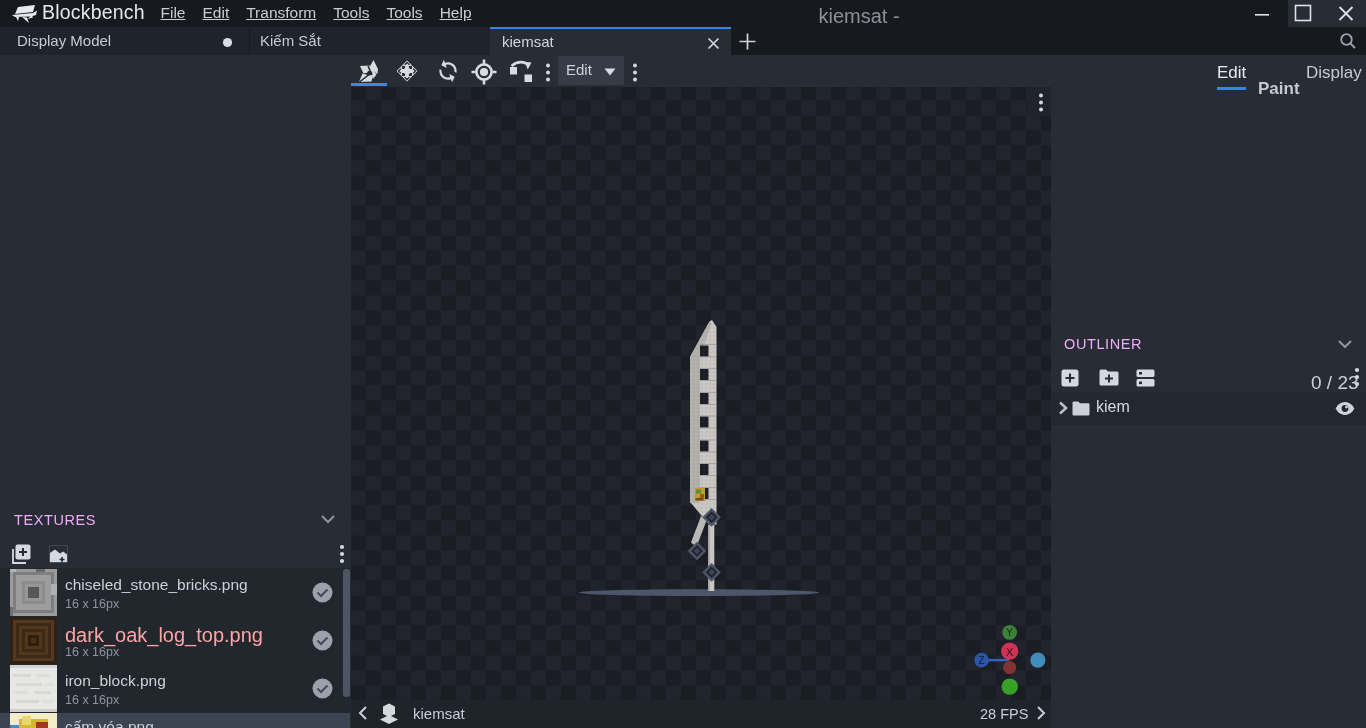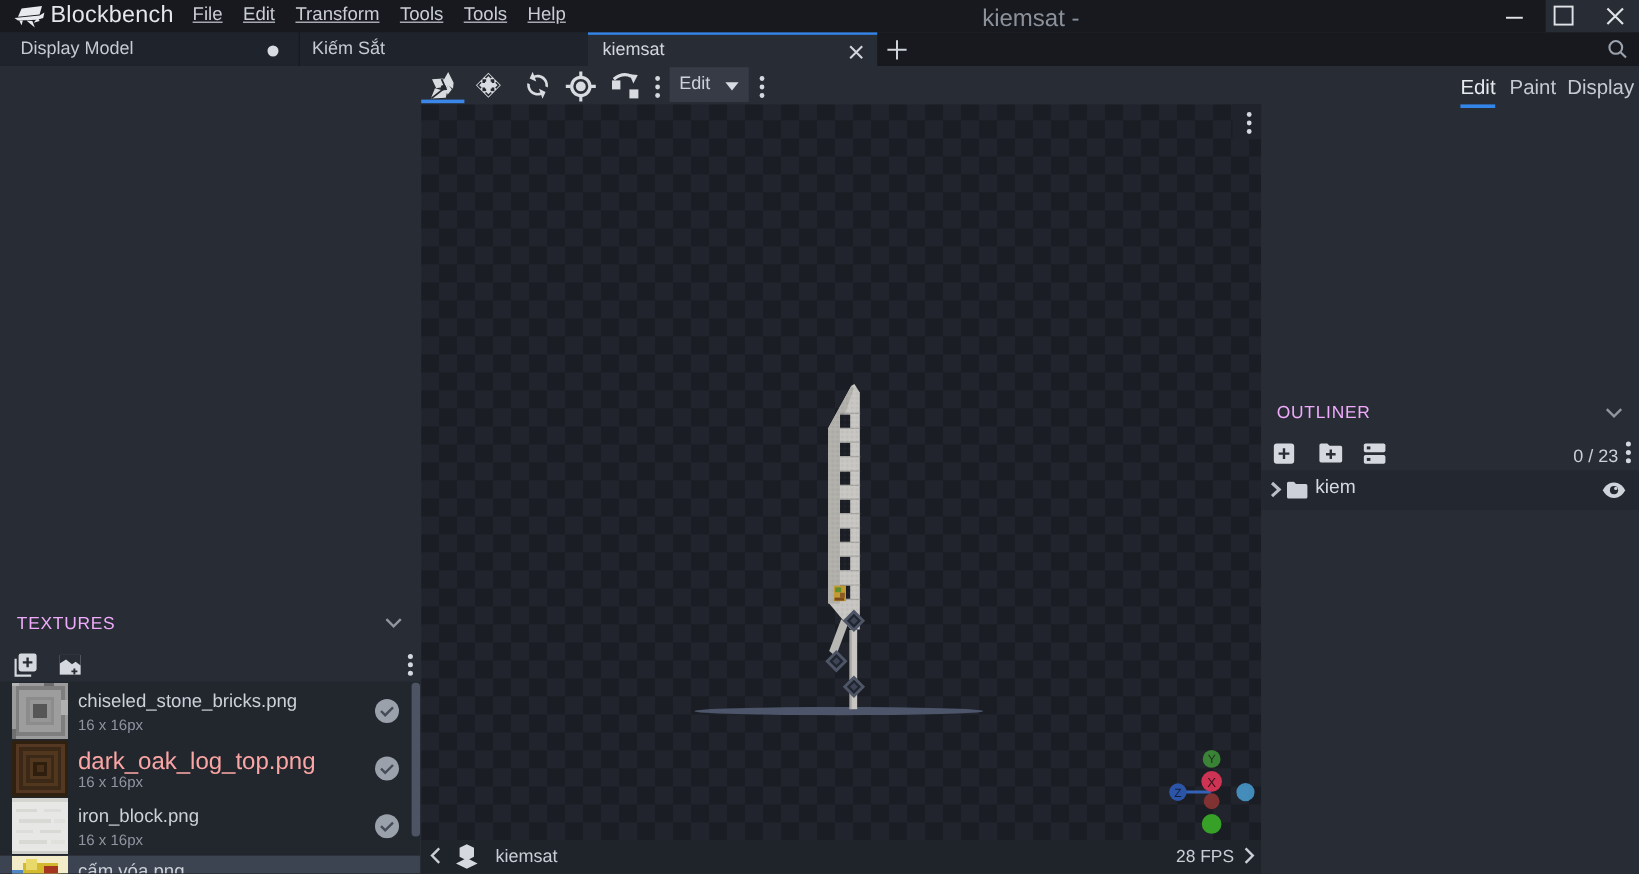--- a/index.html
+++ b/index.html
@@ -336,21 +336,21 @@
       <div class="abs" style="left:62px;top:5px;">kiemsat</div>
       <div class="abs" style="left:629px;top:6px;font-size:14.5px;">28 FPS</div>
       <svg class="abs" style="left:684px;top:5px" width="12" height="16" viewBox="0 0 12 16">
         <path d="M3 2 L9 8 L3 14" stroke="#c9ced6" stroke-width="2" fill="none"></path>
       </svg>
     </div>
   </div>
 
   <div id="rightpanel">
     <div class="abs" style="left:166px;top:8px;font-size:17px;color:#e7eaee;border-bottom:3px solid #3485ea;padding-bottom:4px;">Edit</div>
-    <div class="abs" style="left:207px;top:8px;font-size:17px;color:#c5cad2;">Paint</div>
+    <div class="abs" style="left:207px;top:24px;font-size:17px;color:#c5cad2;font-weight:bold;">Paint</div>
     <div class="abs" style="left:255px;top:8px;font-size:17px;color:#c5cad2;">Display</div>
 
     <div class="paneltitle abs" style="left:13px;top:281px;">OUTLINER</div>
     <svg class="abs" style="left:286px;top:281px" width="16" height="16" viewBox="0 0 16 16">
       <path d="M2 5 L8 11 L14 5" stroke="#9097a1" stroke-width="2" fill="none"></path>
     </svg>
 
     <svg class="abs" style="left:10px;top:314px" width="18" height="18" viewBox="0 0 18 18">
       <rect x="0.5" y="0.5" width="17" height="17" rx="2.5" fill="#d5d9df"></rect>
       <path d="M9 4.5 V13.5 M4.5 9 H13.5" stroke="#282c34" stroke-width="2"></path>
@@ -358,21 +358,21 @@
     <svg class="abs" style="left:48px;top:314px" width="20" height="17" viewBox="0 0 20 17">
       <path d="M0.5 2 Q0.5 0.5 2 0.5 H7 L9 2.5 H18 Q19.5 2.5 19.5 4 V15 Q19.5 16.5 18 16.5 H2 Q0.5 16.5 0.5 15 Z" fill="#d5d9df"></path>
       <path d="M10 5.5 V13.5 M6 9.5 H14" stroke="#282c34" stroke-width="2"></path>
     </svg>
     <svg class="abs" style="left:85px;top:314px" width="19" height="18" viewBox="0 0 19 18">
       <rect x="0.5" y="0.5" width="18" height="7.4" rx="1.5" fill="#d5d9df"></rect>
       <rect x="0.5" y="10.1" width="18" height="7.4" rx="1.5" fill="#d5d9df"></rect>
       <rect x="3" y="3" width="3" height="2.5" fill="#282c34"></rect>
       <rect x="3" y="12.6" width="3" height="2.5" fill="#282c34"></rect>
     </svg>
-    <div class="abs" style="left:260px;top:317px;font-size:15px;color:#ccd1d8;">0 / 23</div>
+    <div class="abs" style="left:260px;top:317px;font-size:19px;color:#ccd1d8;">0 / 23</div>
     <svg class="abs" style="left:302px;top:312px" width="8" height="22" viewBox="0 0 8 22">
       <circle cx="4" cy="3" r="2.1" fill="#d5d9df"></circle>
         <circle cx="4" cy="10" r="2.1" fill="#d5d9df"></circle>
         <circle cx="4" cy="17" r="2.1" fill="#d5d9df"></circle>
     </svg>
 
     <div class="abs" style="left:0;top:337px;width:315px;height:33px;background:#23272f;">
       <svg class="abs" style="left:6px;top:9px" width="12" height="14" viewBox="0 0 12 14">
         <path d="M3 1.5 L9 7 L3 12.5" fill="none" stroke="#b9bec7" stroke-width="2.6"></path>
       </svg>

